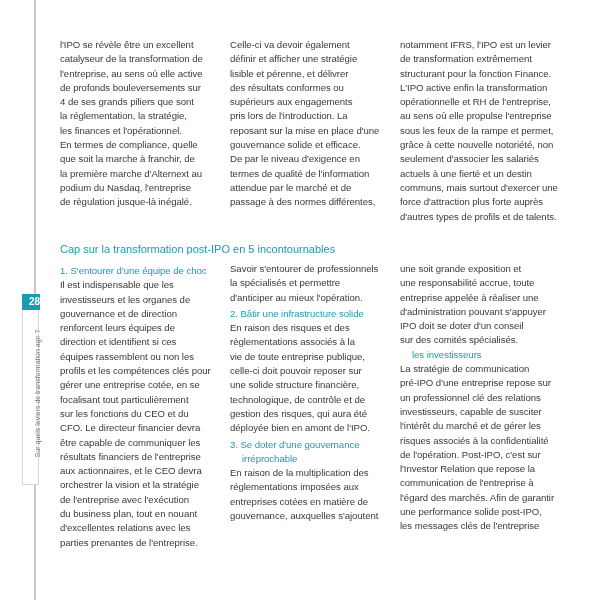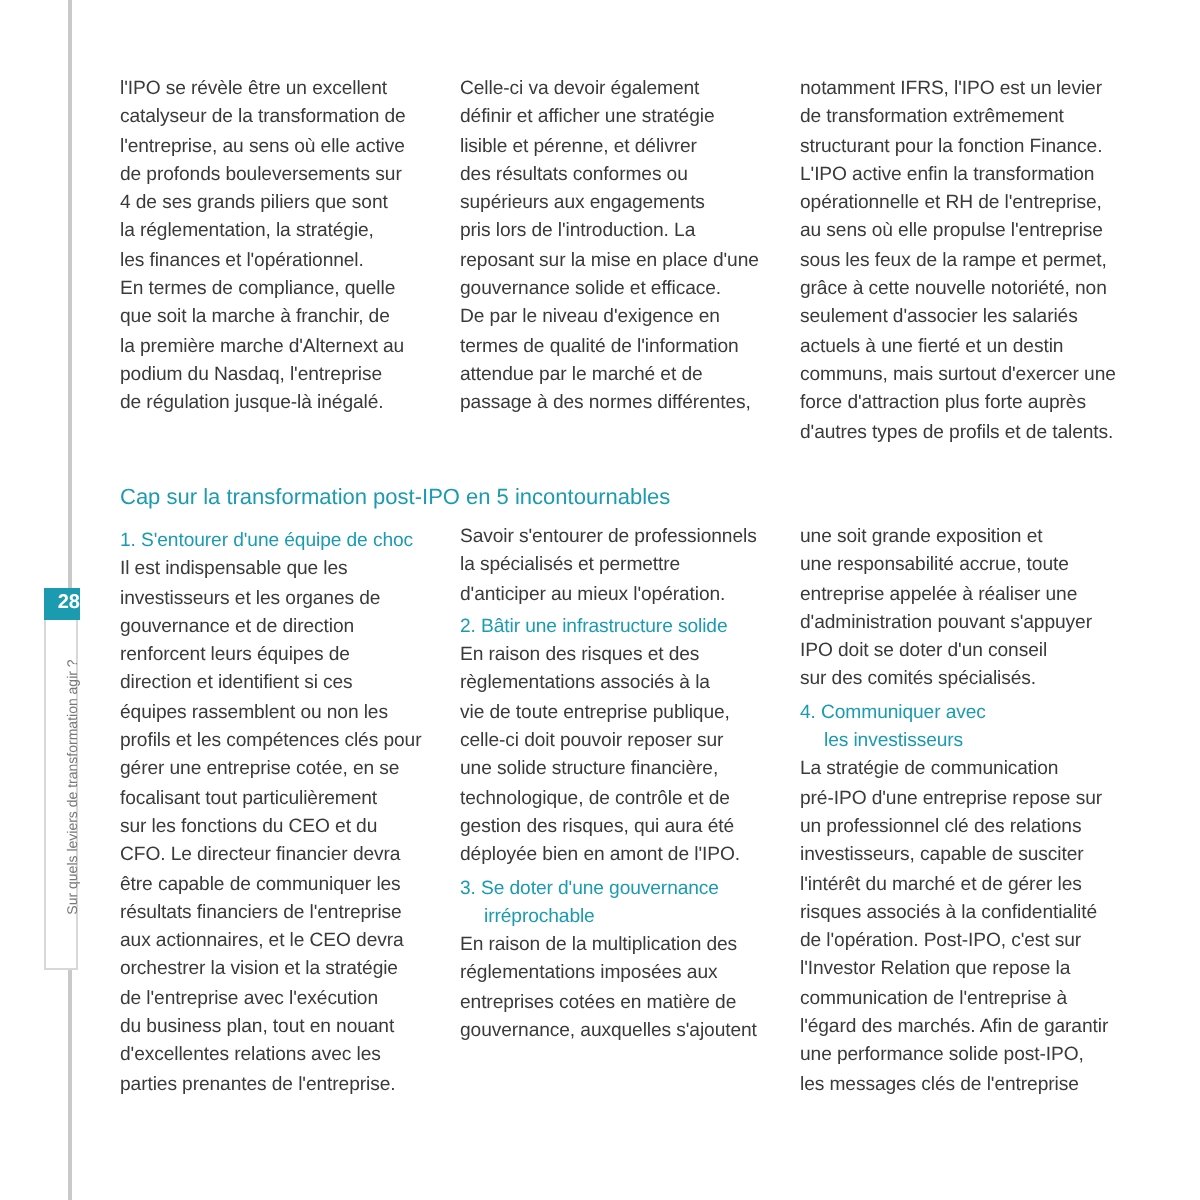--- a/index.html
+++ b/index.html
@@ -132,21 +132,20 @@
 
 <div class="col c3 bot">
   <div>
       <p>une soit grande exposition et</p>
       <p>une responsabilité accrue, toute</p>
       <p>entreprise appelée à réaliser une</p>
       <p>d'administration pouvant s'appuyer</p>
       <p>IPO doit se doter d'un conseil</p>
       <p>sur des comités spécialisés.</p>
     </div>
-  <p class="sub">4. Communiquer avec</p>
   <p class="sub indent" style="margin-top:0 !important">les investisseurs</p>
   <div>
       <p>La stratégie de communication</p>
       <p>pré-IPO d'une entreprise repose sur</p>
       <p>un professionnel clé des relations</p>
       <p>investisseurs, capable de susciter</p>
       <p>l'intérêt du marché et de gérer les</p>
       <p>risques associés à la confidentialité</p>
       <p>de l'opération. Post-IPO, c'est sur</p>
       <p>l'Investor Relation que repose la</p>

